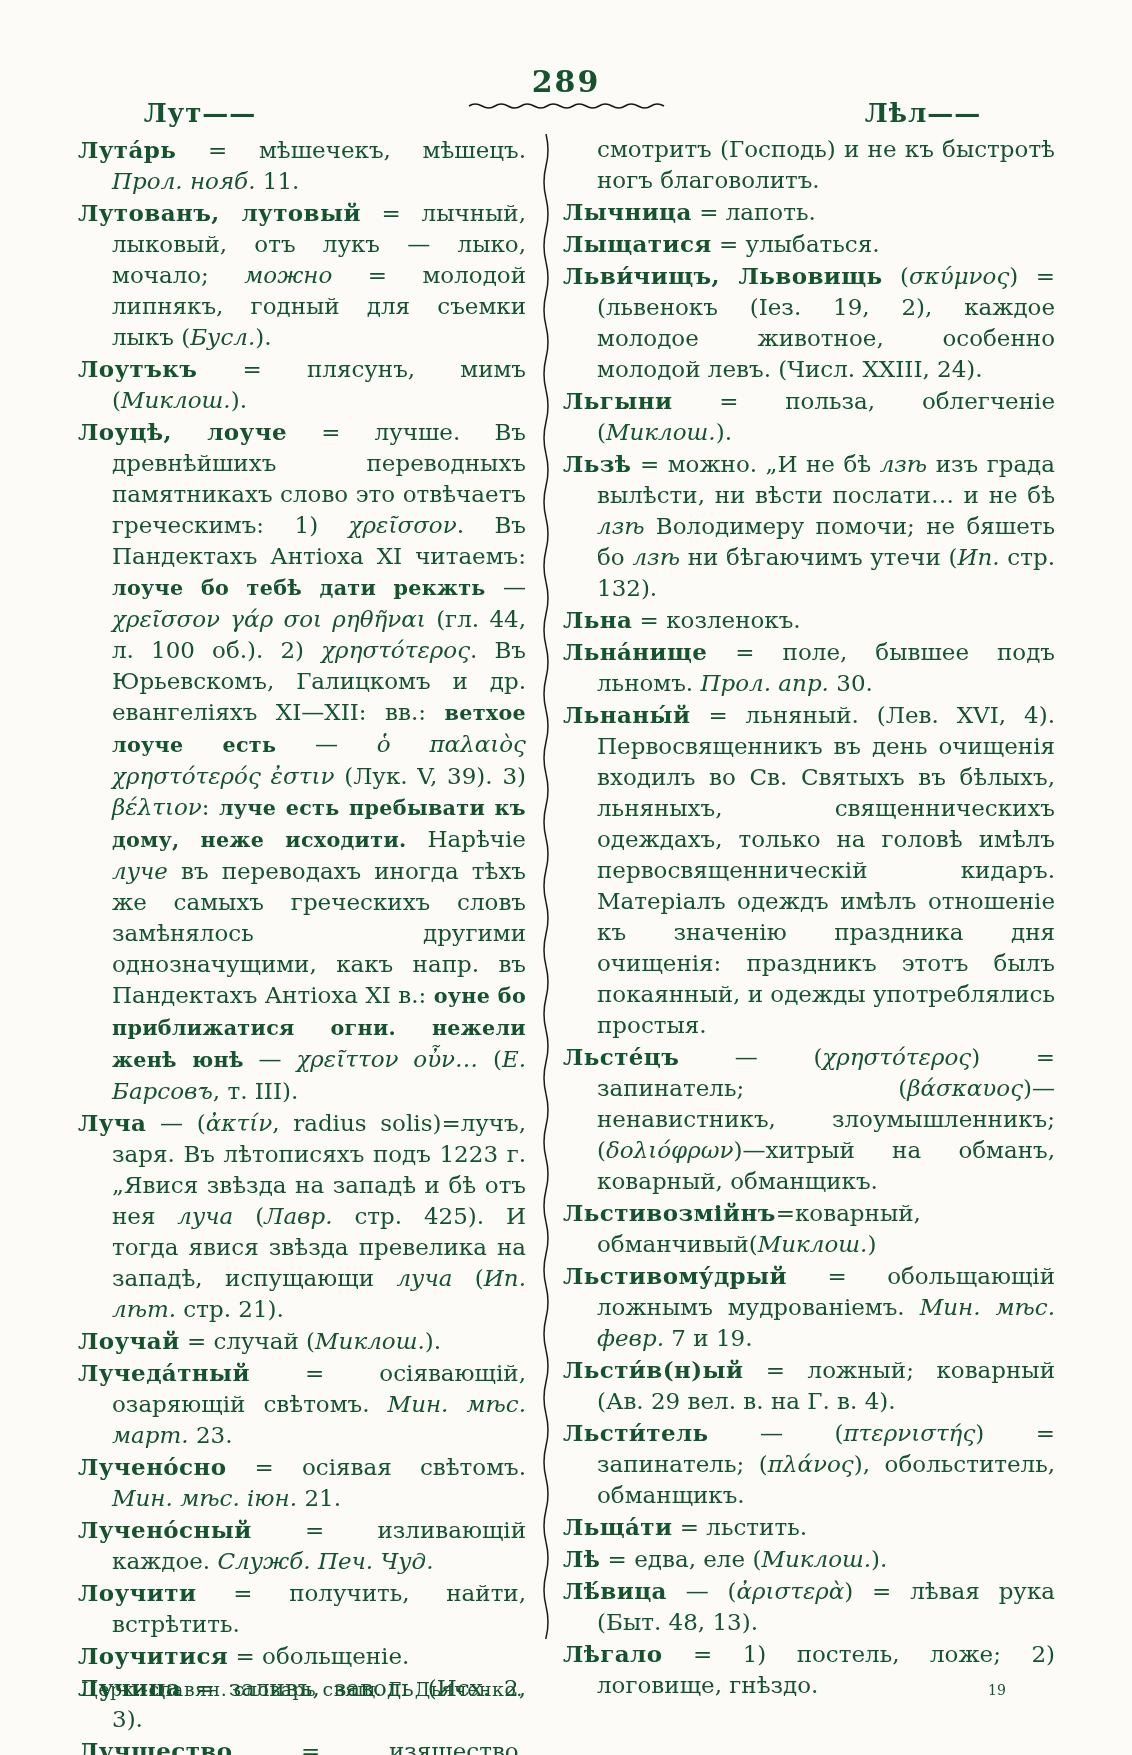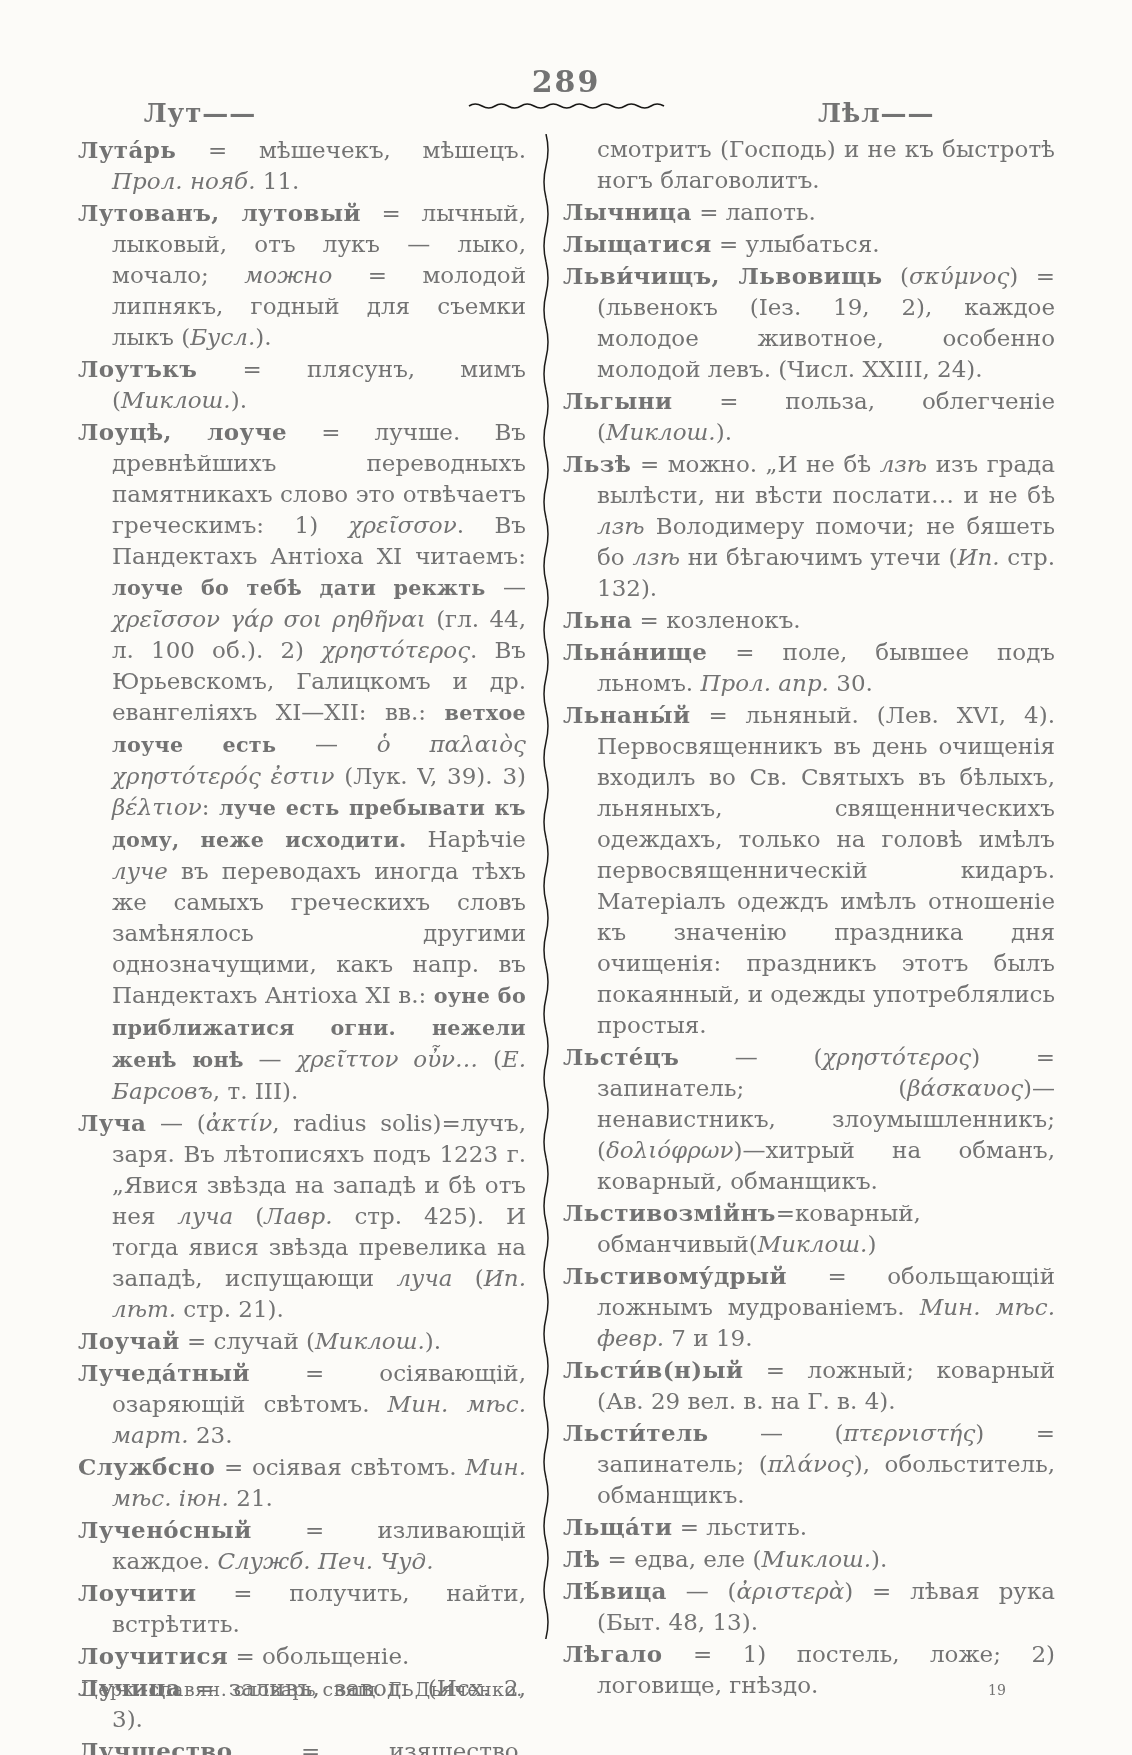--- a/index.html
+++ b/index.html
@@ -2,21 +2,21 @@
 <html><head>
 <meta charset="utf-8">
 <style>
   html, body { margin: 0; padding: 0; background: #e8e6e0; }
   .page {
     position: relative;
     width: 1132px;
     height: 1755px;
     margin: 0 auto;
     background: #fcfbf8;
-    color: #737373;
+    color: #14532d;
     font-family: "DejaVu Serif", "Liberation Serif", serif;
     overflow: hidden;
   }
   .page-number {
     position: absolute;
     top: 64px; left: 0; right: 0;
     text-align: center;
     font-size: 30px;
     font-weight: bold;
     letter-spacing: 2px;
@@ -26,21 +26,21 @@
     top: 101px; left: 466px;
   }
   .running-head {
     position: absolute;
     top: 98px;
     font-size: 26px;
     font-weight: bold;
     letter-spacing: 1px;
   }
   .running-head.left  { left: 95px;  width: 210px; text-align: center; }
-  .running-head.right { left: 818px; width: 210px; text-align: left; }
+  .running-head.right { left: 818px; width: 210px; text-align: center; }
   .columns {
     position: absolute;
     top: 134px; left: 78px;
     width: 975px;
     display: flex;
     align-items: flex-start;
   }
   .col { flex: 0 0 auto; }
   .col.left  { width: 448px; }
   .col.right { width: 492px; }
@@ -100,21 +100,21 @@
 
   <div class="columns">
     <div class="col left" id="col-left">
         <p class="entry"><span class="seg-hw">Лута́рь</span><span class="seg-p"> = мѣшечекъ, мѣшецъ. </span><span class="seg-i">Прол. нояб.</span><span class="seg-p"> 11.</span></p>
         <p class="entry"><span class="seg-hw">Лутованъ, лутовый</span><span class="seg-p"> = лычный, лыковый, отъ лукъ — лыко, мочало; </span><span class="seg-i">можно</span><span class="seg-p"> = молодой липнякъ, годный для съемки лыкъ (</span><span class="seg-i">Бусл.</span><span class="seg-p">).</span></p>
         <p class="entry"><span class="seg-hw">Лоутъкъ</span><span class="seg-p"> = плясунъ, мимъ (</span><span class="seg-i">Миклош.</span><span class="seg-p">).</span></p>
         <p class="entry"><span class="seg-hw">Лоуцѣ, лоуче</span><span class="seg-p"> = лучше. Въ древнѣйшихъ переводныхъ памятникахъ слово это отвѣчаетъ греческимъ: 1) </span><span class="seg-g">χρεῖσσον</span><span class="seg-p">. Въ Пандектахъ Антіоха XI читаемъ: </span><span class="seg-cs">лоуче бо тебѣ дати рекжть</span><span class="seg-p"> — </span><span class="seg-g">χρεῖσσον γάρ σοι ρηθῆναι</span><span class="seg-p"> (гл. 44, л. 100 об.). 2) </span><span class="seg-g">χρηστότερος</span><span class="seg-p">. Въ Юрьевскомъ, Галицкомъ и др. евангеліяхъ XI—XII: вв.: </span><span class="seg-cs">ветхое лоуче есть</span><span class="seg-p"> — </span><span class="seg-g">ὁ παλαιὸς χρηστότερός ἐστιν</span><span class="seg-p"> (Лук. V, 39). 3) </span><span class="seg-g">βέλτιον</span><span class="seg-p">: </span><span class="seg-cs">луче есть пребывати къ дому, неже исходити.</span><span class="seg-p"> Нарѣчіе </span><span class="seg-i">луче</span><span class="seg-p"> въ переводахъ иногда тѣхъ же самыхъ греческихъ словъ замѣнялось другими однозначущими, какъ напр. въ Пандектахъ Антіоха XI в.: </span><span class="seg-cs">оуне бо приближатися огни. нежели женѣ юнѣ</span><span class="seg-p"> — </span><span class="seg-g">χρεῖττον οὖν…</span><span class="seg-p"> (</span><span class="seg-i">Е. Барсовъ</span><span class="seg-p">, т. III).</span></p>
         <p class="entry"><span class="seg-hw">Луча</span><span class="seg-p"> — (</span><span class="seg-g">ἀκτίν</span><span class="seg-p">, radius solis)=лучъ, заря. Въ лѣтописяхъ подъ 1223 г. „Явися звѣзда на западѣ и бѣ отъ нея </span><span class="seg-i">луча</span><span class="seg-p"> (</span><span class="seg-i">Лавр.</span><span class="seg-p"> стр. 425). И тогда явися звѣзда превелика на западѣ, испущающи </span><span class="seg-i">луча</span><span class="seg-p"> (</span><span class="seg-i">Ип. лѣт.</span><span class="seg-p"> стр. 21).</span></p>
         <p class="entry"><span class="seg-hw">Лоучай</span><span class="seg-p"> = случай (</span><span class="seg-i">Миклош.</span><span class="seg-p">).</span></p>
         <p class="entry"><span class="seg-hw">Лучеда́тный</span><span class="seg-p"> = осіявающій, озаряющій свѣтомъ. </span><span class="seg-i">Мин. мѣс. март.</span><span class="seg-p"> 23.</span></p>
-        <p class="entry"><span class="seg-hw">Служб́сно</span><span class="seg-p"> = осіявая свѣтомъ. </span><span class="seg-i">Мин. мѣс. іюн.</span><span class="seg-p"> 21.</span></p>
+        <p class="entry"><span class="seg-hw">Лучено́сно</span><span class="seg-p"> = осіявая свѣтомъ. </span><span class="seg-i">Мин. мѣс. іюн.</span><span class="seg-p"> 21.</span></p>
         <p class="entry"><span class="seg-hw">Лучено́сный</span><span class="seg-p"> = изливающій каждое. </span><span class="seg-i">Служб. Печ. Чуд.</span></p>
         <p class="entry"><span class="seg-hw">Лоучити</span><span class="seg-p"> = получить, найти, встрѣтить.</span></p>
         <p class="entry"><span class="seg-hw">Лоучитися</span><span class="seg-p"> = обольщеніе.</span></p>
         <p class="entry"><span class="seg-hw">Лучица</span><span class="seg-p"> = заливъ, заводь (Исх. 2, 3).</span></p>
         <p class="entry"><span class="seg-hw">Лучшество</span><span class="seg-p"> = изящество, превосходство. </span></p>
       </div>
 
     <svg class="divider" width="14" height="1505" aria-hidden="true">
       <defs>
         <pattern id="wavepat" width="14" height="64" patternUnits="userSpaceOnUse">

